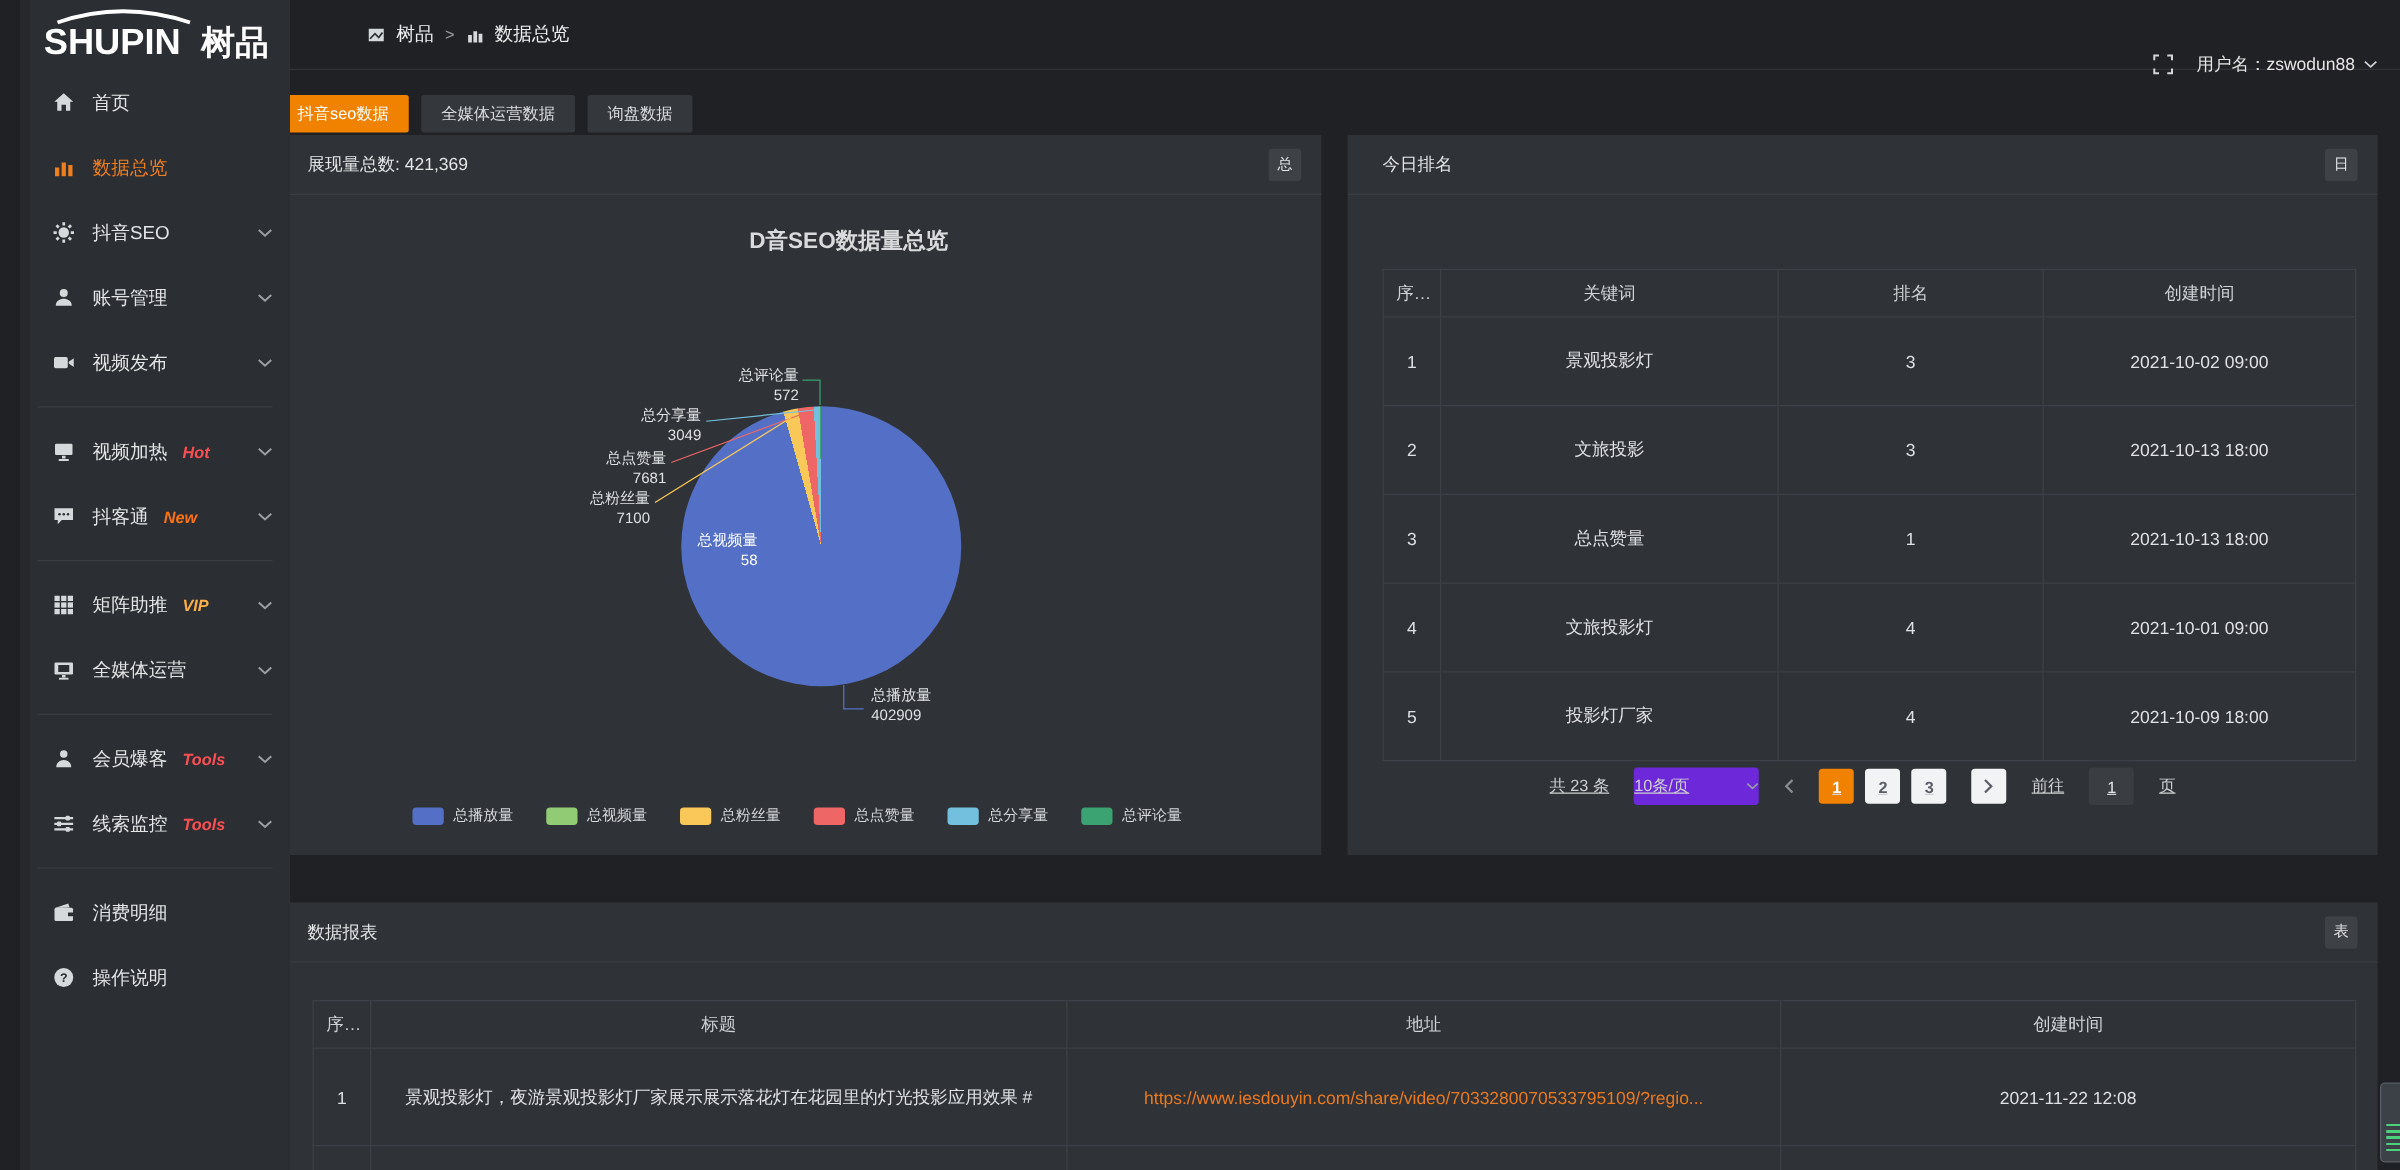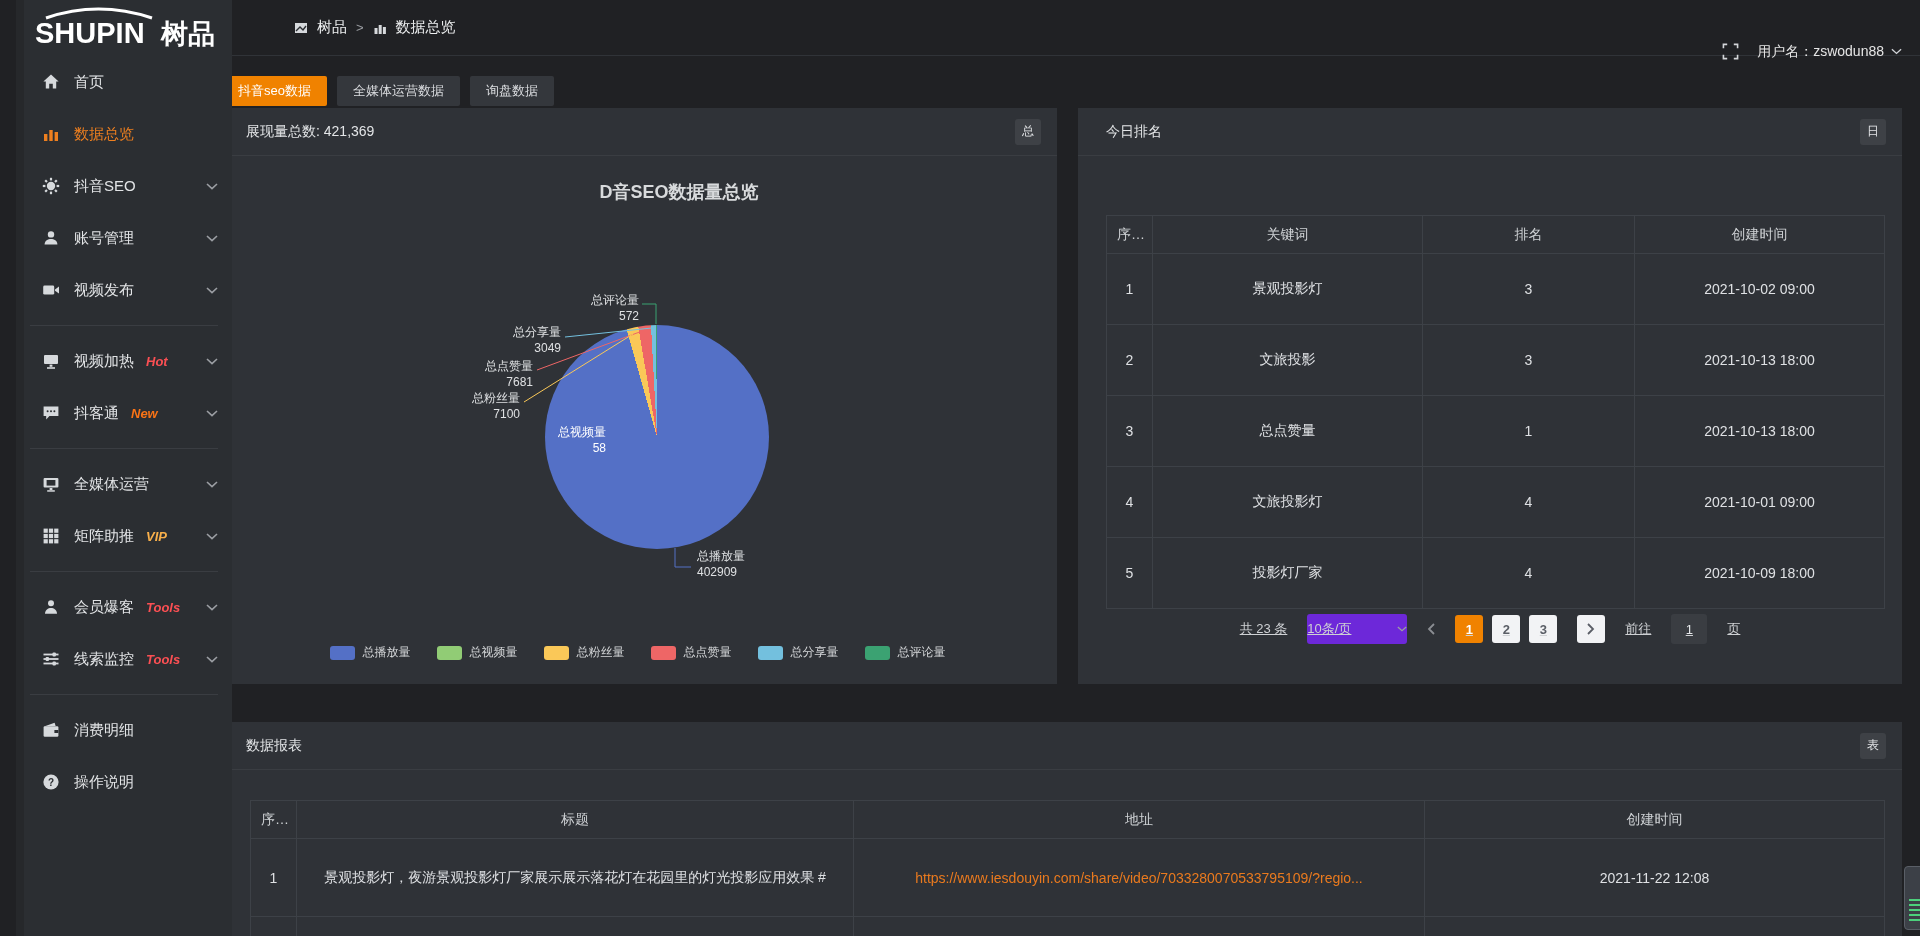--- a/index.html
+++ b/index.html
@@ -190,51 +190,51 @@
         <span class="chev">
           <svg width="12" height="7" viewBox="0 0 12 7">
             <polyline points="1,1 6,5.6 11,1" fill="none" stroke="currentColor" stroke-width="1.6"></polyline>
           </svg>
         </span>
       </div>
       <div class="side-div"></div>
       <div class="side-item">
         <span class="ic">
           <svg viewBox="0 0 18 18">
-            <rect x="1.6" y="3" width="14.8" height="9.6" rx="1" fill="currentColor"></rect>
-            <rect x="4.6" y="5" width="8.8" height="5.6" fill="#2b2e32"></rect>
-            <rect x="7.6" y="13" width="2.8" height="2" fill="currentColor"></rect>
-            <rect x="5.2" y="15.2" width="7.6" height="1.5" fill="currentColor"></rect>
-          </svg>
-        </span>
-        <span>全媒体运营</span>
-        <span class="chev">
-          <svg width="12" height="7" viewBox="0 0 12 7">
-            <polyline points="1,1 6,5.6 11,1" fill="none" stroke="currentColor" stroke-width="1.6"></polyline>
-          </svg>
-        </span>
-      </div>
-      <div class="side-item">
-        <span class="ic">
-          <svg viewBox="0 0 18 18">
             <g fill="currentColor">
               <rect x="1.6" y="1.6" width="4.2" height="4.2"></rect>
               <rect x="6.9" y="1.6" width="4.2" height="4.2"></rect>
               <rect x="12.2" y="1.6" width="4.2" height="4.2"></rect>
               <rect x="1.6" y="6.9" width="4.2" height="4.2"></rect>
               <rect x="6.9" y="6.9" width="4.2" height="4.2"></rect>
               <rect x="12.2" y="6.9" width="4.2" height="4.2"></rect>
               <rect x="1.6" y="12.2" width="4.2" height="4.2"></rect>
               <rect x="6.9" y="12.2" width="4.2" height="4.2"></rect>
               <rect x="12.2" y="12.2" width="4.2" height="4.2"></rect>
             </g>
           </svg>
         </span>
         <span>矩阵助推</span>
         <span class="badge" style="color: rgb(249, 176, 75);">VIP</span>
+        <span class="chev">
+          <svg width="12" height="7" viewBox="0 0 12 7">
+            <polyline points="1,1 6,5.6 11,1" fill="none" stroke="currentColor" stroke-width="1.6"></polyline>
+          </svg>
+        </span>
+      </div>
+      <div class="side-item">
+        <span class="ic">
+          <svg viewBox="0 0 18 18">
+            <rect x="1.6" y="3" width="14.8" height="9.6" rx="1" fill="currentColor"></rect>
+            <rect x="4.6" y="5" width="8.8" height="5.6" fill="#2b2e32"></rect>
+            <rect x="7.6" y="13" width="2.8" height="2" fill="currentColor"></rect>
+            <rect x="5.2" y="15.2" width="7.6" height="1.5" fill="currentColor"></rect>
+          </svg>
+        </span>
+        <span>全媒体运营</span>
         <span class="chev">
           <svg width="12" height="7" viewBox="0 0 12 7">
             <polyline points="1,1 6,5.6 11,1" fill="none" stroke="currentColor" stroke-width="1.6"></polyline>
           </svg>
         </span>
       </div>
       <div class="side-div"></div>
       <div class="side-item">
         <span class="ic">
           <svg viewBox="0 0 18 18">

